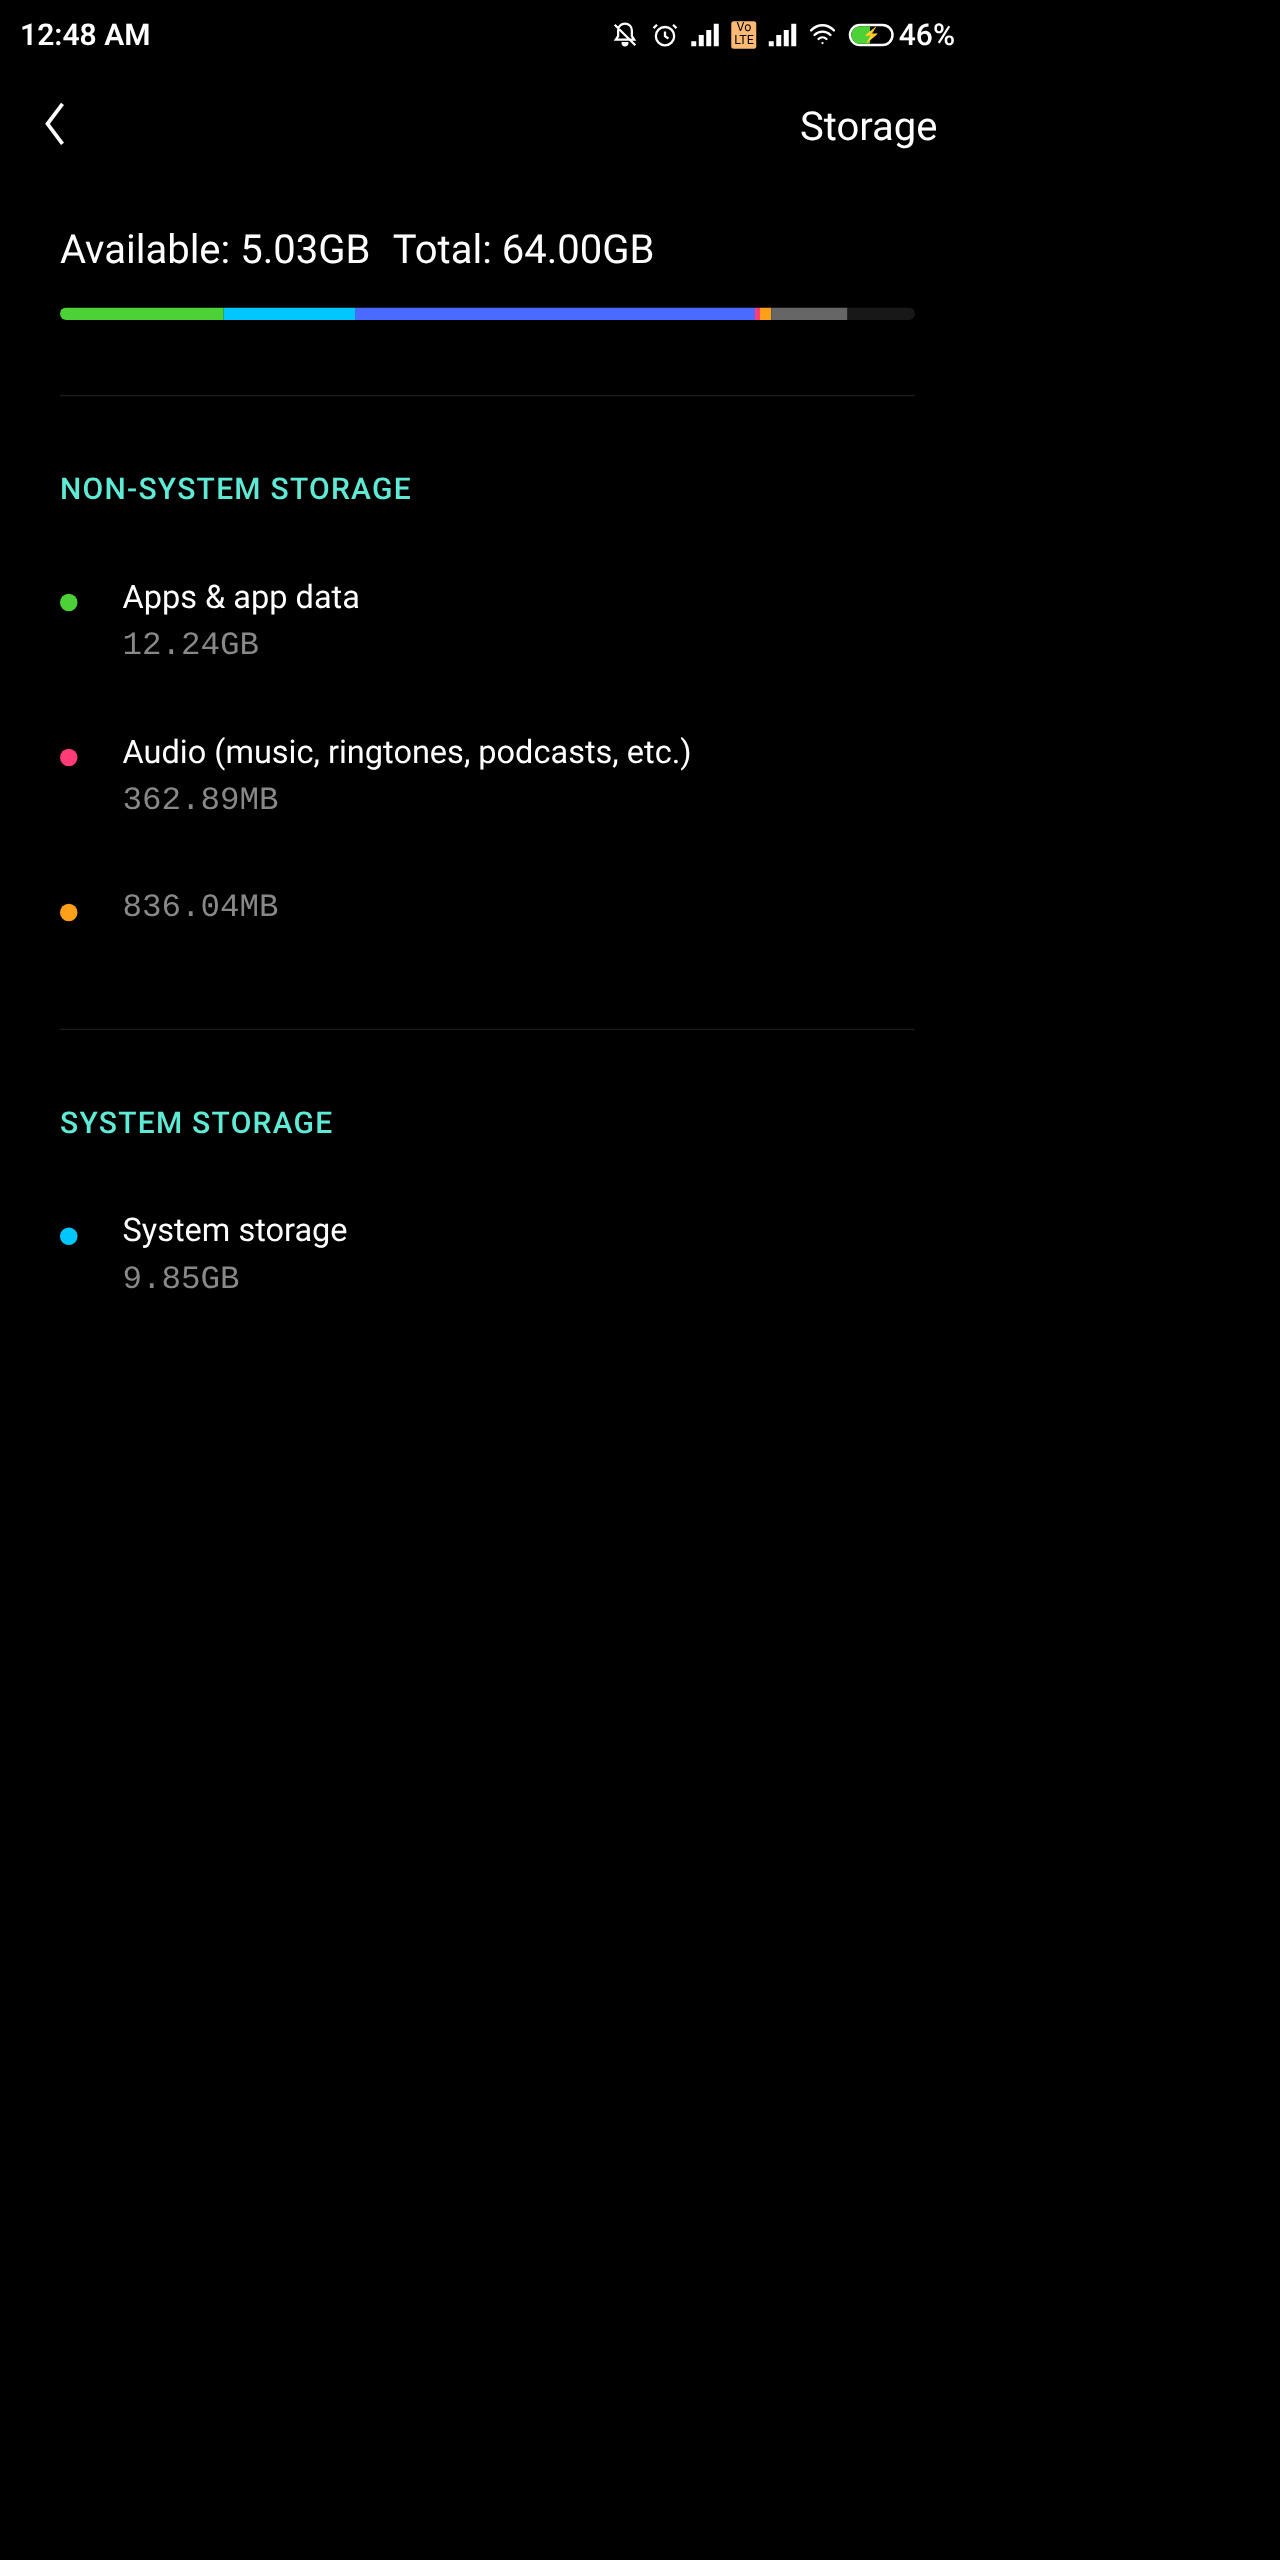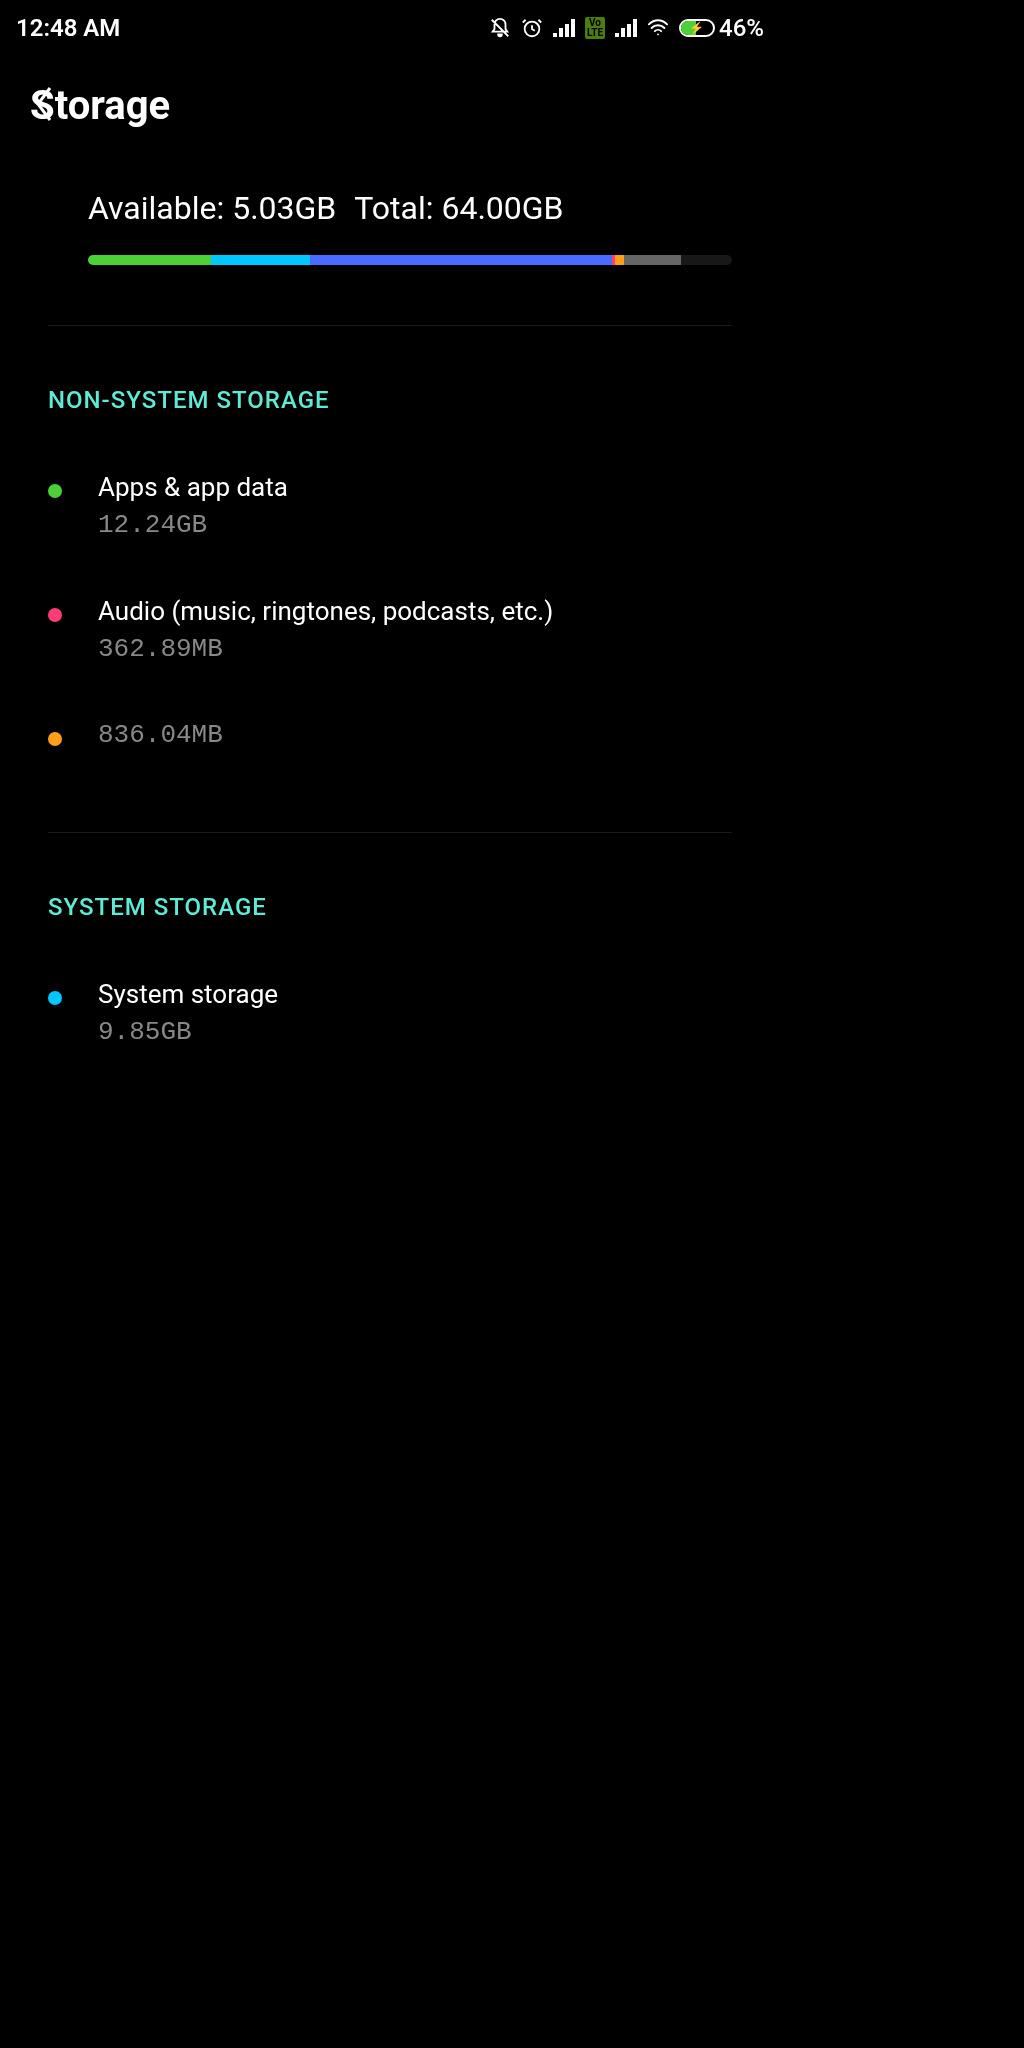--- a/index.html
+++ b/index.html
@@ -36,22 +36,22 @@
     .signal-bars span {
       width: 4px;
       background: #fff;
     }
     .signal-bars span:nth-child(1){height:25%}
     .signal-bars span:nth-child(2){height:50%}
     .signal-bars span:nth-child(3){height:75%}
     .signal-bars span:nth-child(4){height:100%}
     .volte {
       font-size: 10px;
-      font-weight: 700;
-      background:#4d7c0f;
+      font-weight: 400;
+      background:#fdba74;
       color:#000;
       padding:1px 2px;
       border-radius:2px;
       line-height:1;
     }
     .battery-wrap { display:flex; align-items:center; gap:4px; }
     .battery {
       width: 36px; height: 18px;
       border: 2px solid #fff;
       border-radius: 10px;
@@ -75,27 +75,26 @@
       padding: 26px 30px 40px;
       position: relative;
     }
     .back-btn {
       position: absolute;
       left: 30px;
     }
     .back-btn svg { width: 28px; height: 40px; stroke:#fff; stroke-width:3; fill:none; }
     .title {
       flex: 1;
-      text-align: left;
-      font-size: 40px;
-      font-weight: 700;
+      text-align: right;
+      font-size: 32px;
+      font-weight: 400;
     }
     .summary {
       padding: 20px 48px 0;
-      margin-left: 40px;
     }
     .summary-text {
       font-size: 32px;
       font-weight: 400;
       display:flex;
       gap:18px;
     }
     .bar {
       display: flex;
       height: 10px;

